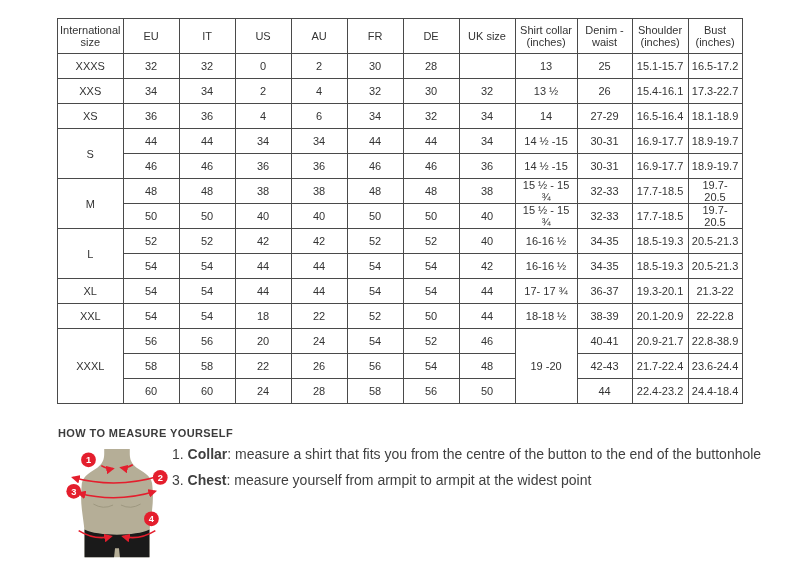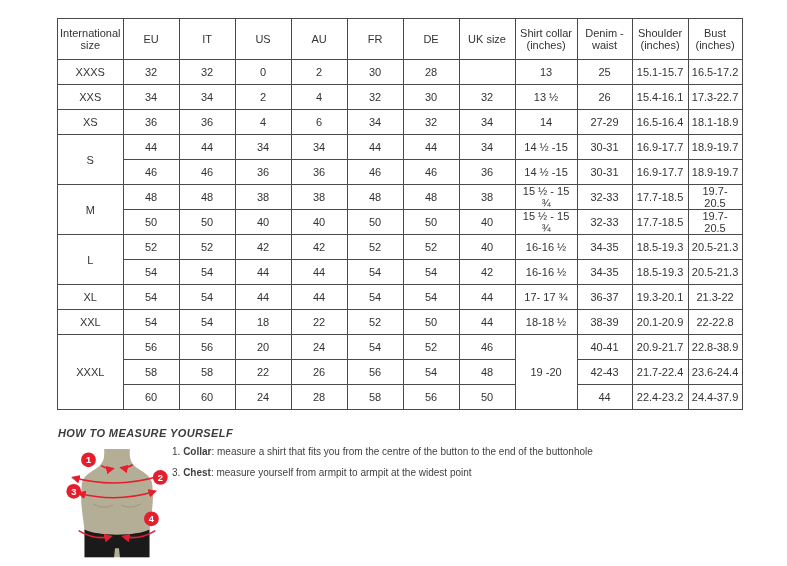--- a/index.html
+++ b/index.html
@@ -13,43 +13,42 @@
   .size-table {
     position:absolute; left:57px; top:18px;
     border-collapse:collapse; table-layout:fixed;
   }
   .size-table th, .size-table td {
     border:1px solid #4a4a4a;
     text-align:center; vertical-align:middle;
     font-size:11px; font-weight:400; color:#333;
     padding:0 2px; background:#fff;
   }
-  .size-table thead tr { height:41px;margin-top:40px; }
+  .size-table thead tr { height:35px;margin-top:40px; }
   .size-table tbody tr { height:25px; }
   col.c-size { width:64px; }
   col.c-std  { width:56px; }
   col.c-uk   { width:56px; }
   col.c-col  { width:62px; }
   col.c-wst  { width:55px; }
   col.c-sh   { width:56px; }
   col.c-bst  { width:54px; }
   
   .measure-heading {
     position:absolute; left:58px; top:427px;
     font-size:11px; font-weight:bold; letter-spacing:0.4px;
     color:#3c3c3c;
-    font-style:italic;
   }
   .measure-figure {
     position:absolute; left:58px; top:446px;
     width:118px; height:120px;
   }
   .measure-steps {
     position:absolute; left:172px; top:446px;
-    font-size:10px; color:#3f3f3f;
+    font-size:14px; color:#3f3f3f;
   }
   .step { margin-bottom:10px; white-space:nowrap; }
   .step b { font-weight:bold; }
 </style>
 </head>
 <body>
 
 <table class="size-table">
   <colgroup>
     <col class="c-size">
@@ -262,21 +261,21 @@
     <tr>
       <td>60</td>
       <td>60</td>
       <td>24</td>
       <td>28</td>
       <td>58</td>
       <td>56</td>
       <td>50</td>
       <td>44</td>
       <td>22.4-23.2</td>
-      <td>24.4-37.9</td>
+      <td>24.4-18.4</td>
     </tr>
   </tbody>
 </table>
 
 <div class="measure-heading">HOW TO MEASURE YOURSELF</div>
 
 <svg class="measure-figure" viewBox="0 0 120 120" xmlns="http://www.w3.org/2000/svg">
   <defs>
     <marker id="arr" viewBox="0 0 10 10" refX="8" refY="5" markerWidth="5.5" markerHeight="5.5" orient="auto-start-reverse">
       <path d="M0,0 L10,5 L0,10 Z" fill="#e41e2d"></path>

